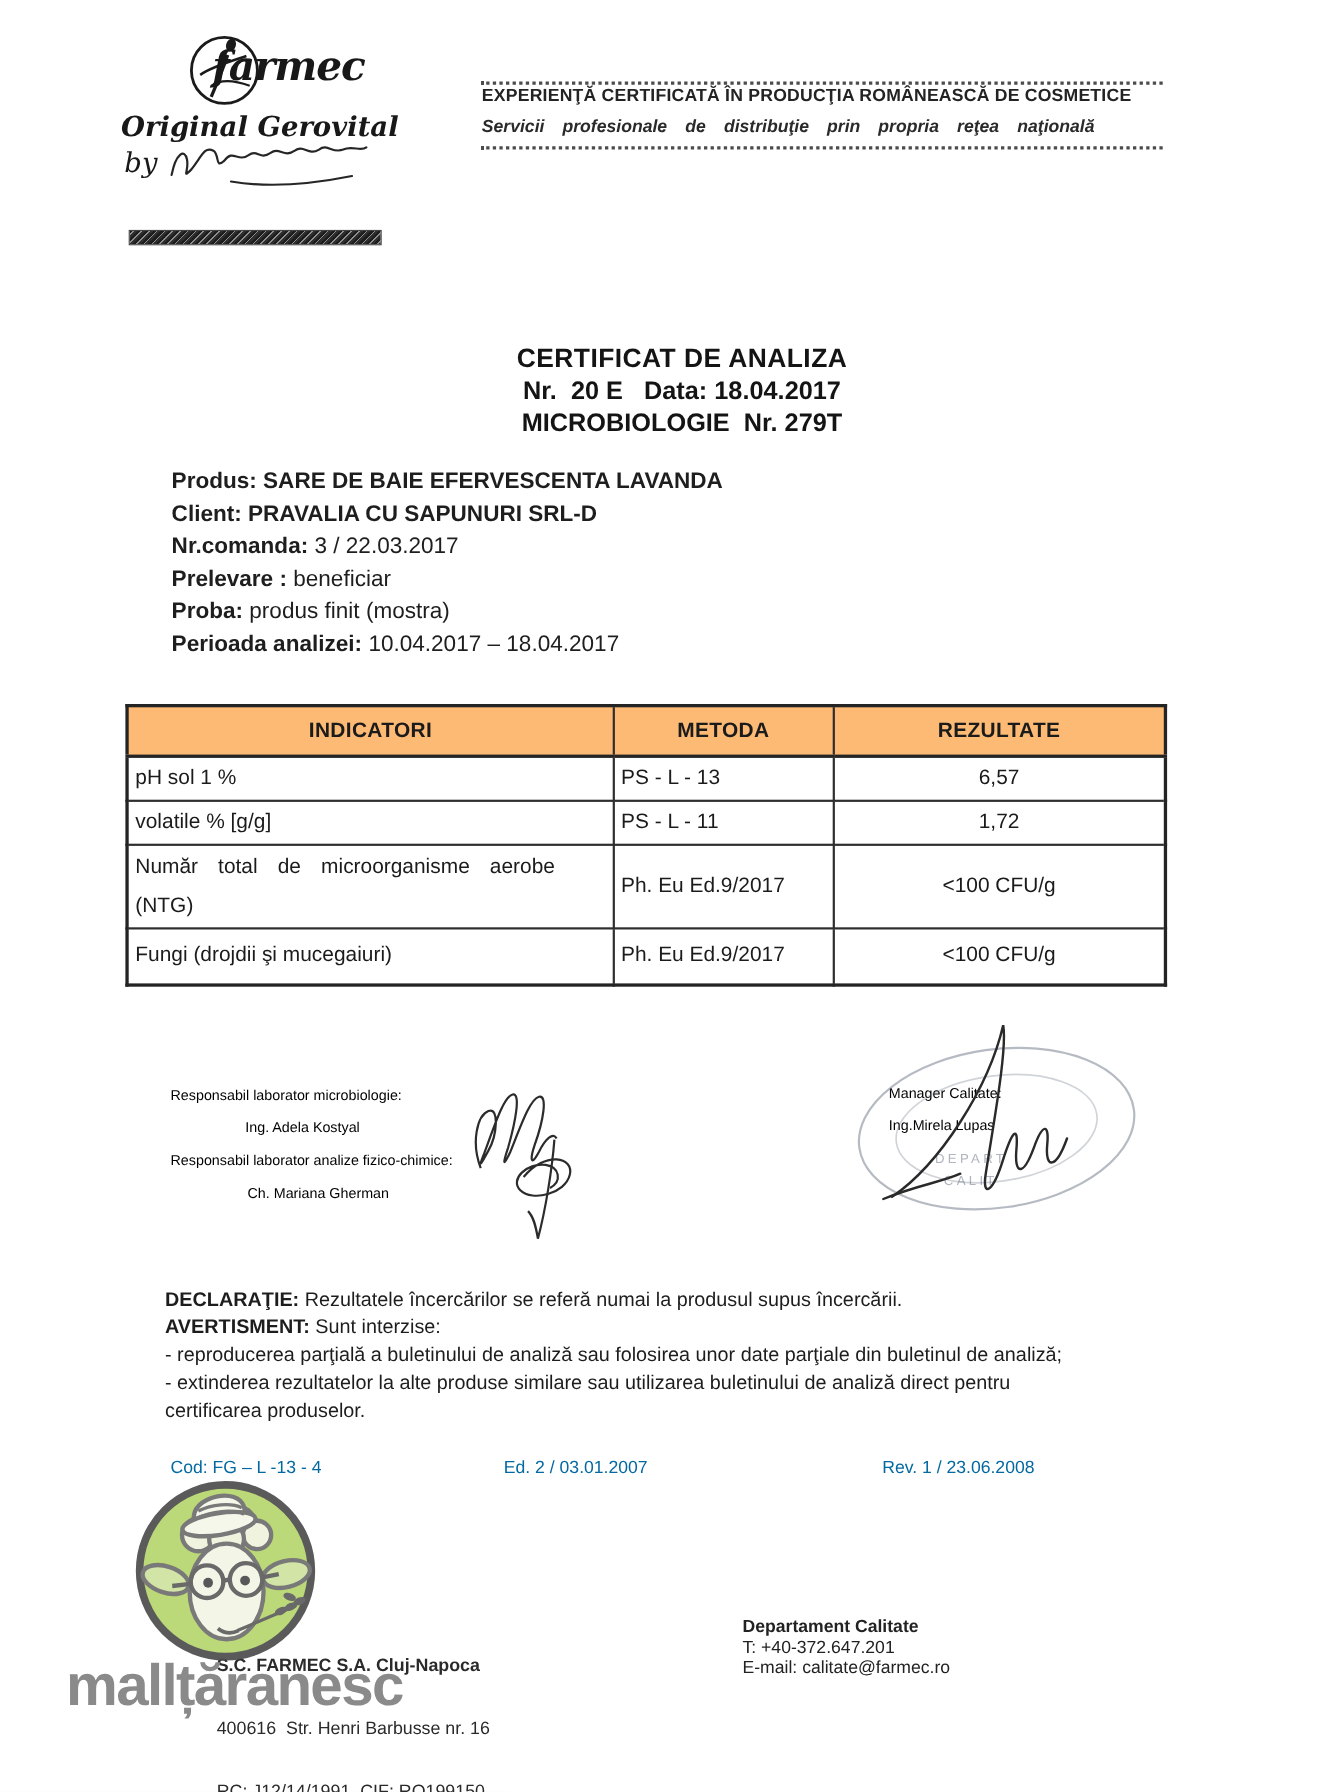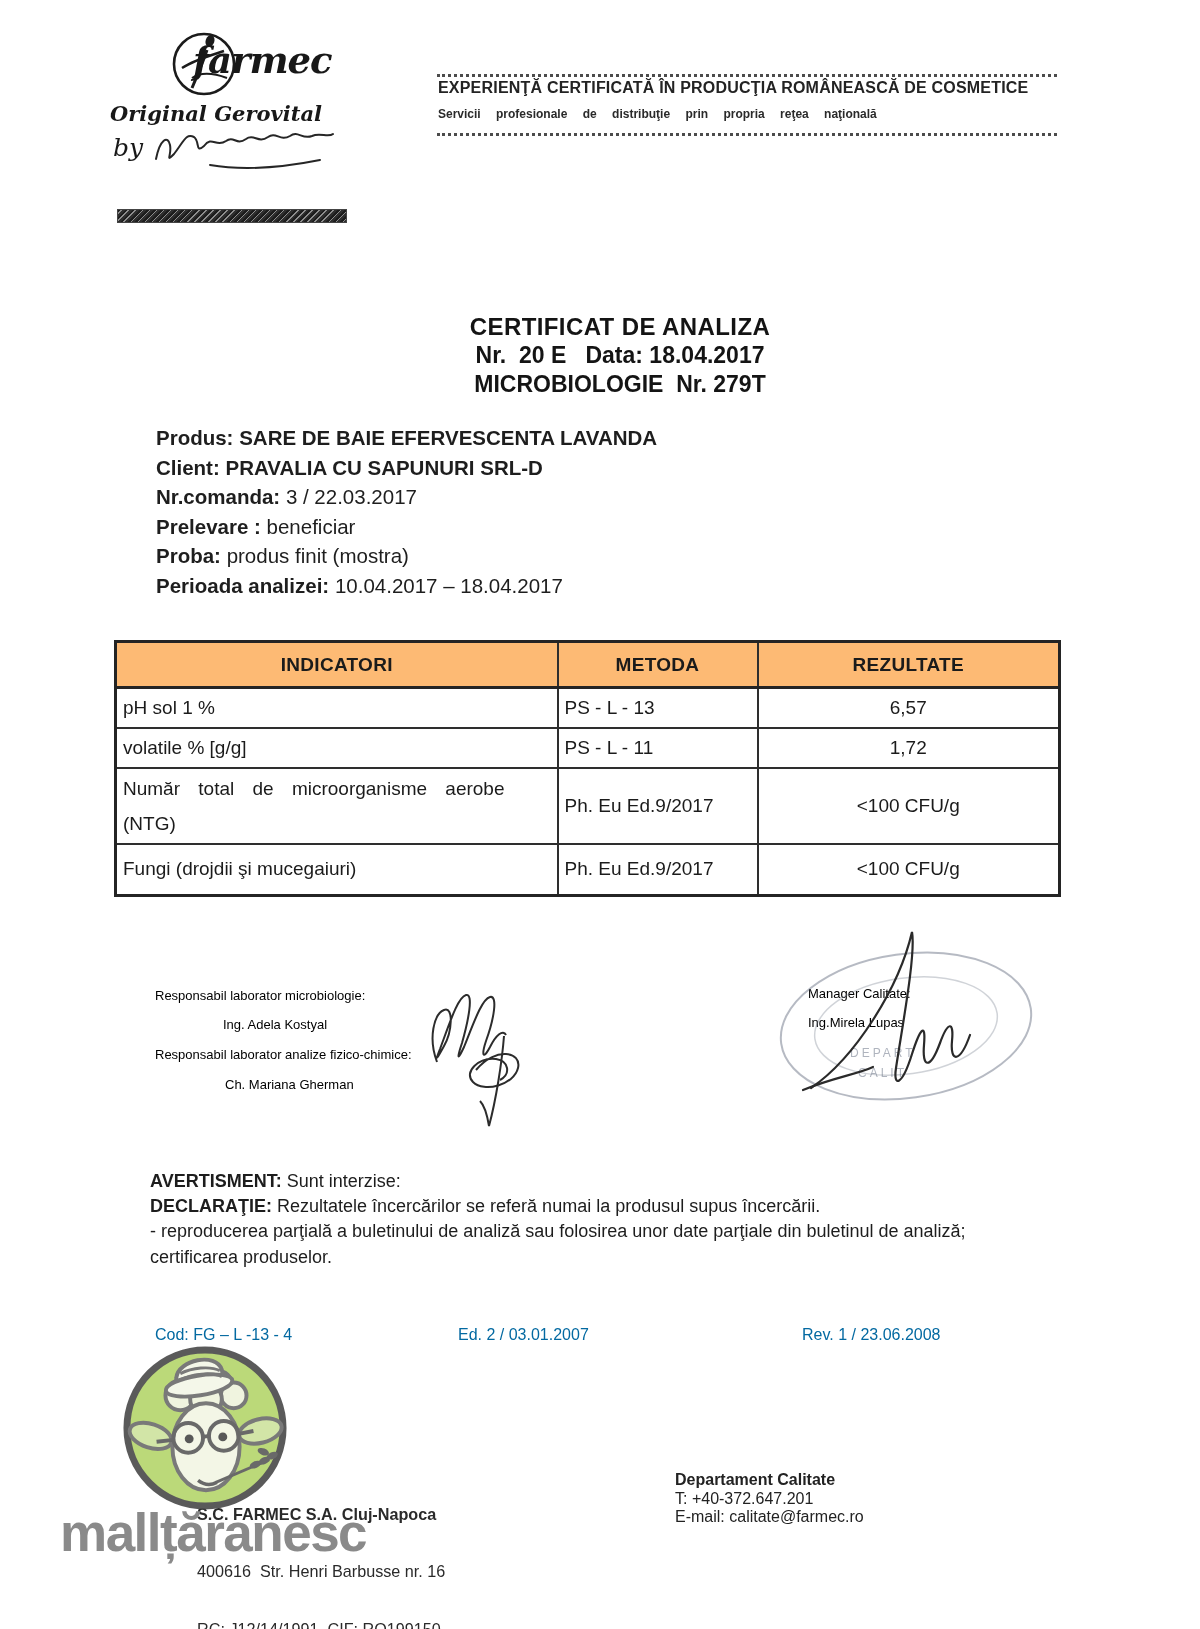--- a/index.html
+++ b/index.html
@@ -10,39 +10,39 @@
   }
   .abs{position:absolute;}
 
   
   .brand-text{
     left:193px;top:38px;font-family:"DejaVu Serif", serif;
     font-style:italic;font-weight:700;font-size:37px;color:#181818;letter-spacing:-1px;
   }
   .logo-subtitle{
     left:110px;top:101px;font-family:"DejaVu Serif", serif;
-    font-style:italic;font-weight:700;font-size:21px;color:#181818;
+    font-style:italic;font-weight:700;font-size:25px;color:#181818;
   }
   .logo-by{
     left:113px;top:133px;font-family:"DejaVu Serif", serif;
     font-style:italic;font-weight:400;font-size:25px;color:#181818;
   }
   .hatch-bar{
     left:117px;top:209px;width:228px;height:12px;
     background:repeating-linear-gradient(135deg,#1d1d1d 0 2px,#8d8d8d 2px 3px,#2e2e2e 3px 5px);
     border:1px solid #444;
   }
   .dotted-rule{height:0;border-top:3px dotted #4c4c4c;width:620px;left:437px;}
   .slogan1{
     left:438px;top:79px;width:620px;font-size:16px;font-weight:700;
     letter-spacing:.2px;color:#232323;white-space:nowrap;
   }
   .slogan2{
-    left:438px;top:107px;width:620px;font-size:12px;font-weight:700;
-    word-spacing:12px;color:#2a2a2a;white-space:nowrap;
+    left:438px;top:107px;width:620px;font-size:16px;font-weight:700;
+    word-spacing:12px;color:#2a2a2a;white-space:nowrap;font-style:italic;
   }
 
   
   .title-block{left:420px;top:312px;width:400px;text-align:center;line-height:29px;}
   .title-line{font-size:23px;font-weight:700;color:#141414;white-space:pre;}
   .title-line.first{font-size:24px;letter-spacing:.4px;}
 
   
   .details{left:156px;top:423px;line-height:29.5px;font-size:20.5px;white-space:nowrap;}
   .details b{font-weight:700;}
@@ -195,23 +195,24 @@
   <div class="abs stamp-frag" style="left:858px;top:1066px;">CALIT</div>
 
   <svg class="abs" style="left:793px;top:916px;" width="190" height="190" viewBox="0 0 190 190">
     <g fill="none" stroke="#2a2a2a" stroke-width="2.2" stroke-linecap="round">
       <path d="M18 172 C62 142 106 72 119 16 C123 38 109 112 103 152 C100 172 109 170 119 138 C127 113 133 105 131 129 C129 152 137 154 147 127 C155 105 161 105 159 125 C157 147 167 147 177 119"></path>
       <path d="M10 174 C42 161 62 159 80 151"></path>
     </g>
   </svg>
 
   <div class="abs decl">
+    <div><b>DECLARAŢIE:</b><span> Rezultatele încercărilor se referă numai la produsul supus încercării.</span></div>
     <div><b>AVERTISMENT:</b><span> Sunt interzise:</span></div>
-    <div><b>DECLARAŢIE:</b><span> Rezultatele încercărilor se referă numai la produsul supus încercării.</span></div>
     <div>-  reproducerea parţială a buletinului de analiză sau folosirea unor date parţiale din buletinul de analiză;</div>
+    <div>-  extinderea rezultatelor la alte produse similare sau utilizarea buletinului de analiză direct pentru</div>
     <div>certificarea produselor.</div>
   </div>
 
   <div class="abs docmeta" style="left:155px;top:1326px;">Cod: FG – L -13 - 4</div>
   <div class="abs docmeta" style="left:458px;top:1326px;">Ed. 2 / 03.01.2007</div>
   <div class="abs docmeta" style="left:802px;top:1326px;">Rev. 1 / 23.06.2008</div>
 
   <div class="abs company">
     <div class="first">S.C. FARMEC S.A. Cluj-Napoca</div>
     <div>400616  Str. Henri Barbusse nr. 16</div>

